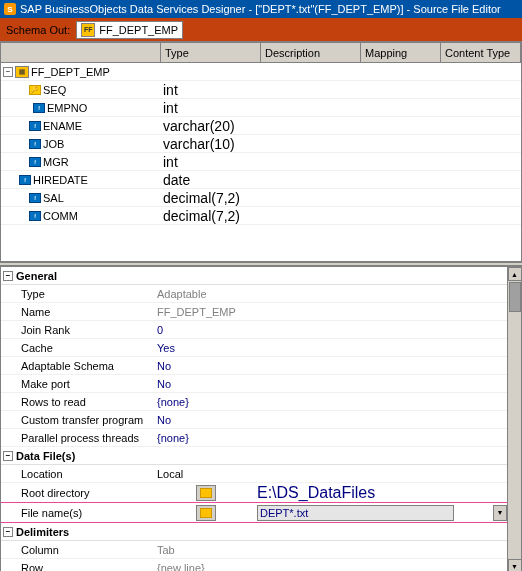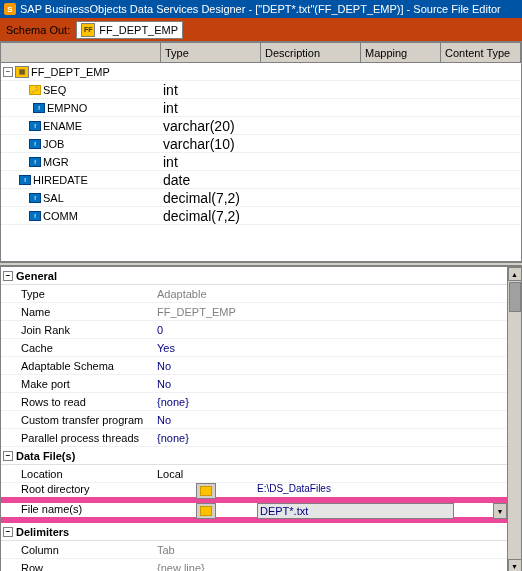--- a/index.html
+++ b/index.html
@@ -219,23 +219,23 @@
     }
     .prop-value {
       flex: 1;
       font-size: 11px;
       color: #000080;
     }
 
     
     .prop-row-file {
       display: flex;
-      align-items: flex-start;
+      align-items: center;
       height: 20px;
-      border-bottom: 6px solid #ec4899;
+      border-bottom: 1px solid #ec4899;
       padding-left: 16px;
       gap: 39px;
     }
     .file-btn {
       width: 20px; height: 16px;
       background: #d4d0c8;
       border: 1px solid #808080;
       display: flex; align-items: center; justify-content: center;
       cursor: pointer; margin-right: 2px;
     }
@@ -447,21 +447,21 @@
     <div id="datafiles-props">
         <div class="prop-row">
         <span class="prop-label">Location</span>
         <span class="prop-value" style="color:#000;">Local</span>
       </div>
         <div class="prop-row-file">
           <span class="prop-label" style="width:140px;">Root directory</span>
           <div class="file-btn">
             <div class="file-btn-icon"></div>
           </div>
-          <span style="flex:1;font-size:10px;color:#000080;">E:\DS_DataFiles</span>
+          <span style="flex:1;font-size:16px;color:#000080;">E:\DS_DataFiles</span>
         </div>
         <div class="prop-row-file">
           <span class="prop-label" style="width:140px;">File name(s)</span>
           <div class="file-btn">
             <div class="file-btn-icon"></div>
           </div>
           <div class="dropdown-input" style="color:#000080;">DEPT*.txt</div>
           <div class="dropdown-arrow">▼</div>
         </div>
       </div>

